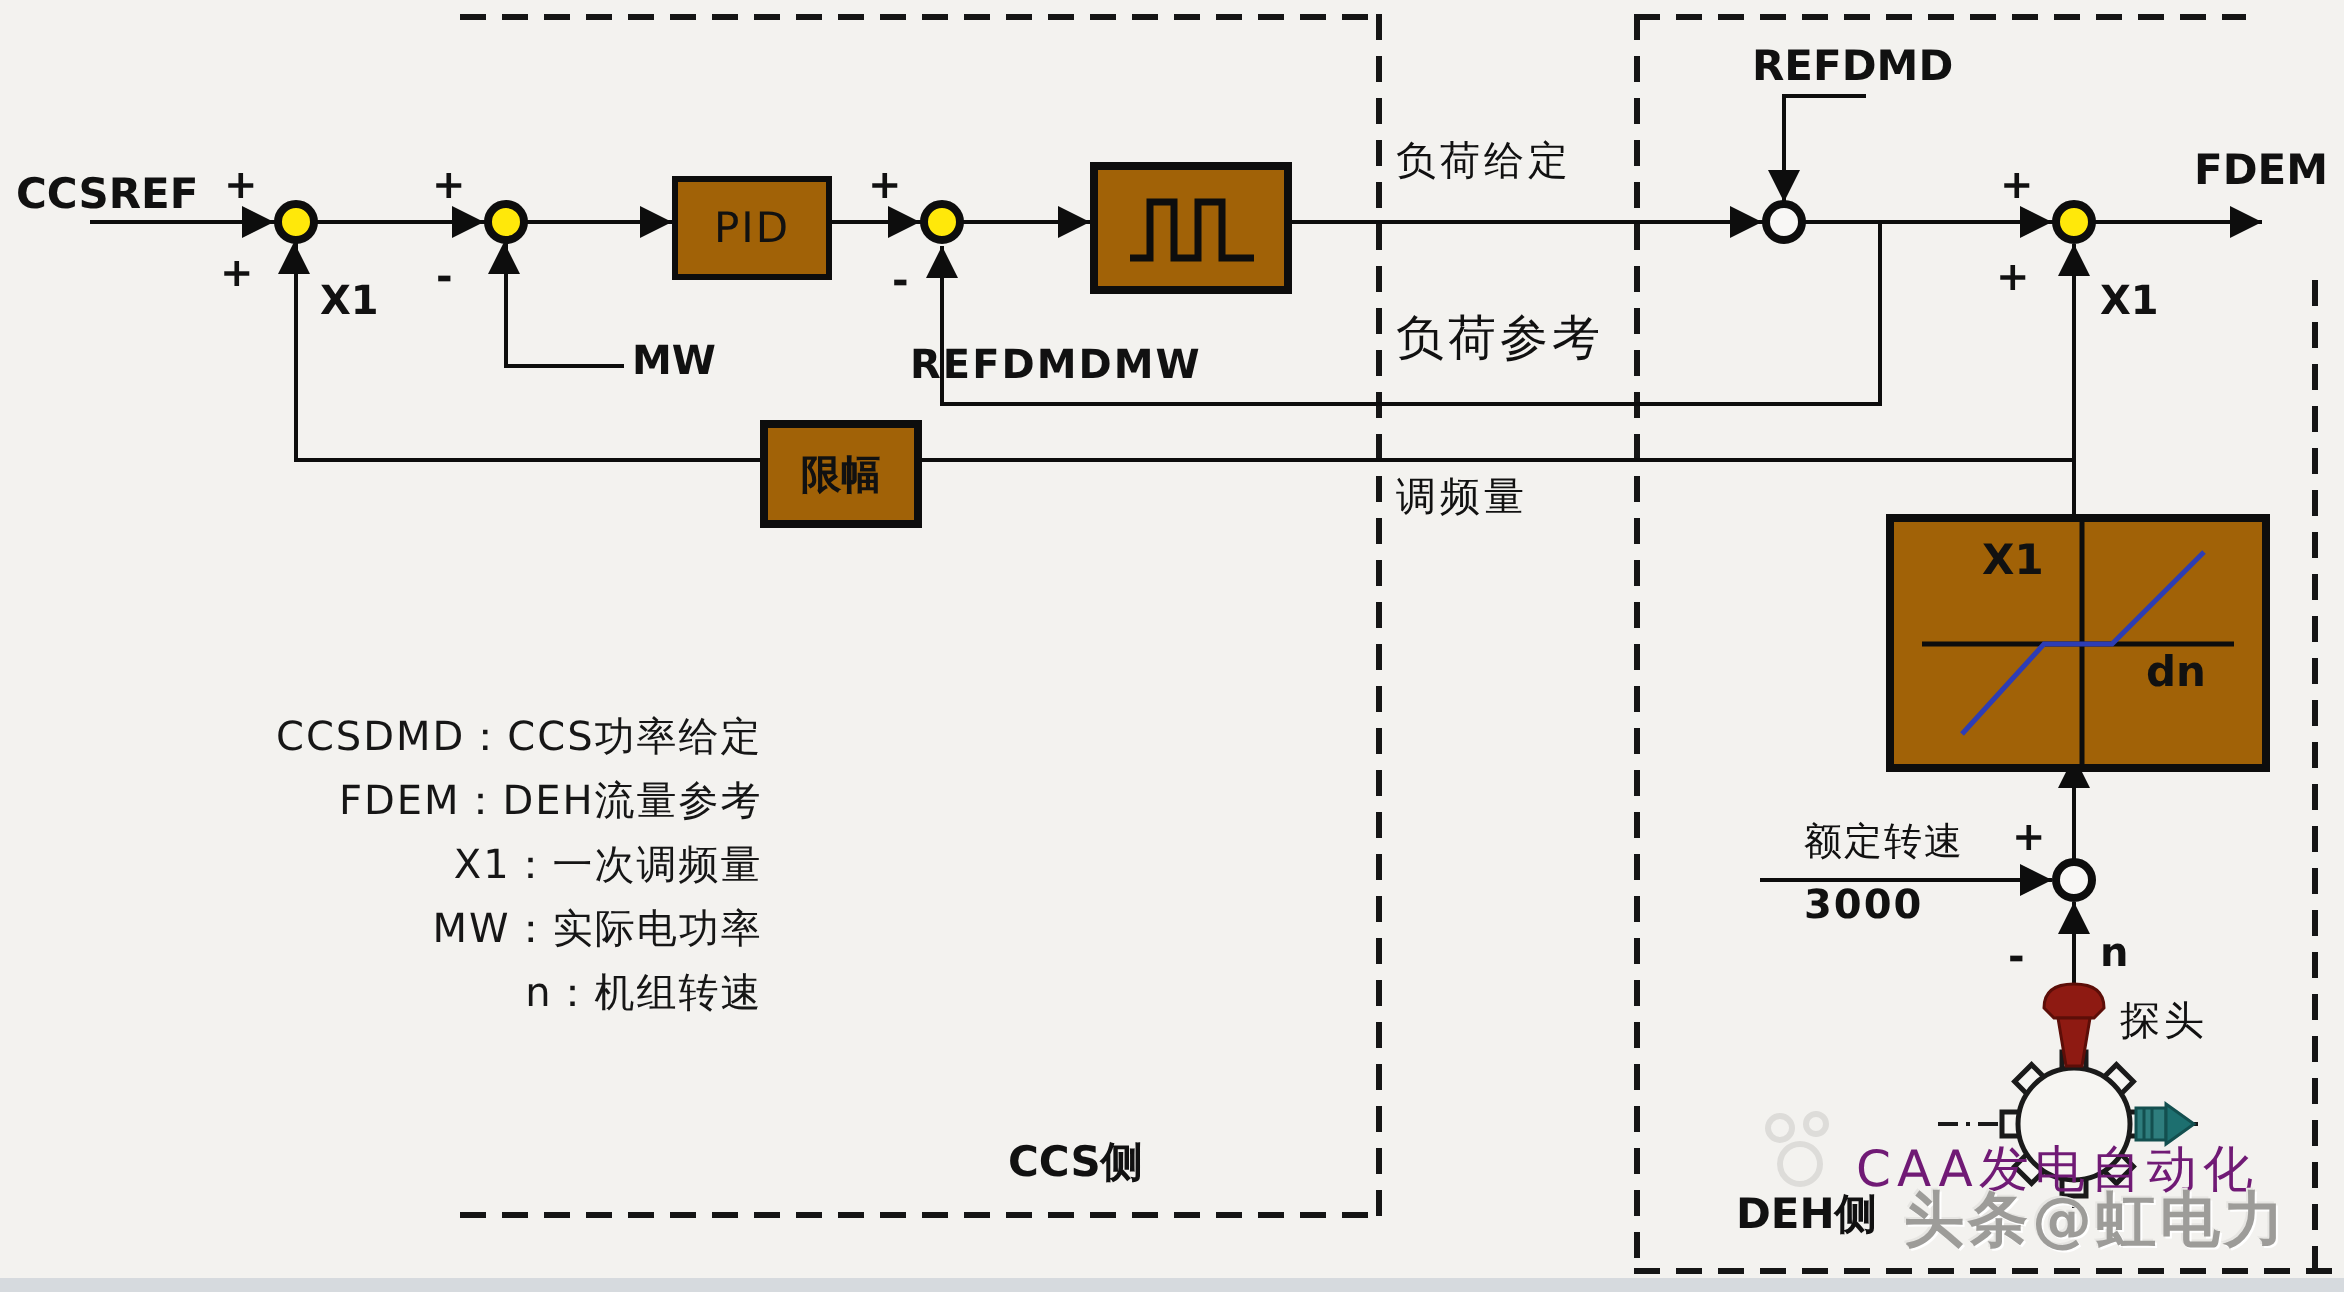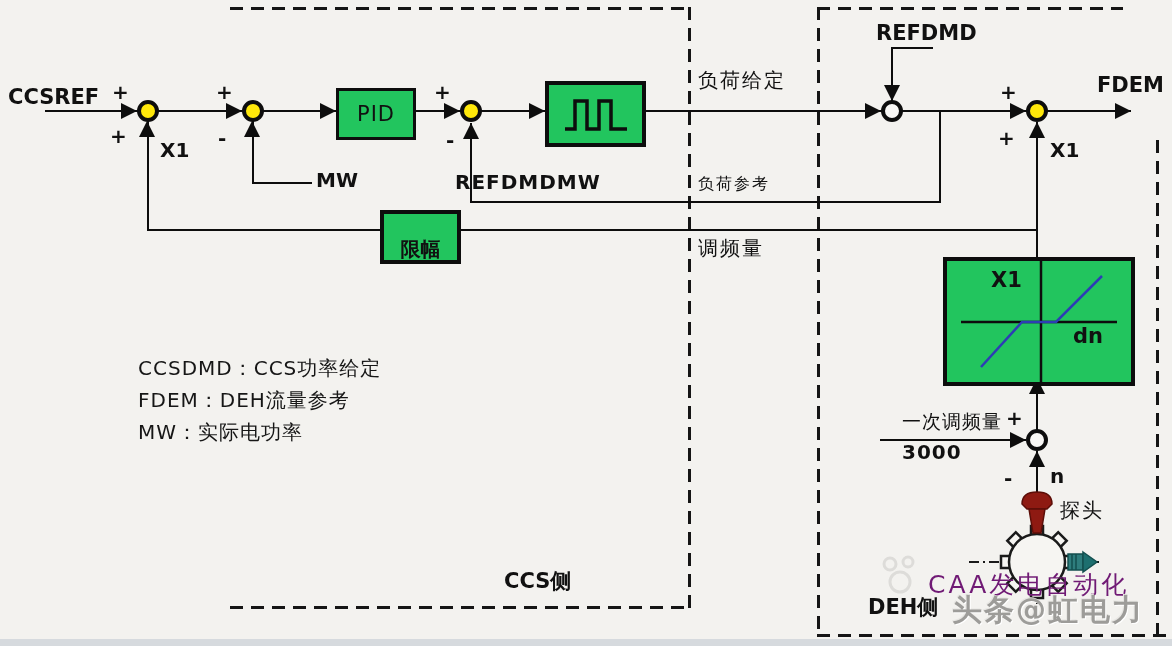--- a/index.html
+++ b/index.html
@@ -9,21 +9,21 @@
   }
   .hline{position:absolute;height:2px;background:#0d0d0d;z-index:1;}
   .vline{position:absolute;width:2px;background:#0d0d0d;z-index:1;}
   .ar{position:absolute;width:0;height:0;z-index:2;}
   .ar.r{border-top:8px solid transparent;border-bottom:8px solid transparent;border-left:16px solid #0d0d0d;}
   .ar.u{border-left:8px solid transparent;border-right:8px solid transparent;border-bottom:16px solid #0d0d0d;}
   .ar.d{border-left:8px solid transparent;border-right:8px solid transparent;border-top:16px solid #0d0d0d;}
   .junction{position:absolute;width:14px;height:14px;border:4px solid #0d0d0d;border-radius:50%;z-index:4;}
   .junction.sum{background:#ffe80a;}
   .junction.open{background:#f8f7f5;}
-  .block{position:absolute;background:#22c55e;border:3px solid #0d0d0d;display:flex;align-items:center;justify-content:center;z-index:3;}
+  .block{position:absolute;background:#a16207;border:3px solid #0d0d0d;display:flex;align-items:center;justify-content:center;z-index:3;}
   .lbl{position:absolute;z-index:5;white-space:nowrap;line-height:1.05;}
   .b{font-weight:bold;}
   .sign{position:absolute;z-index:5;font-weight:bold;font-size:20px;line-height:1;}
   .dash-h{position:absolute;height:3px;z-index:1;background:repeating-linear-gradient(90deg,#151515 0 13px,transparent 13px 21px);}
   .dash-v{position:absolute;width:3px;z-index:1;background:repeating-linear-gradient(180deg,#151515 0 13px,transparent 13px 21px);}
   .legend-line{display:block;font-size:20px;letter-spacing:1px;color:#161616;margin-bottom:11px;}
   .wm1{position:absolute;z-index:6;color:#701a75;font-size:25px;letter-spacing:3px;}
   .wm2{position:absolute;z-index:6;color:#9d9c99;font-size:30px;font-weight:bold;letter-spacing:2px;text-shadow:1px 1px 0 #fff,-1px -1px 0 #e7e6e3;}
   .bottom-strip{position:absolute;left:0;top:639px;width:1172px;height:7px;background:#d6dade;z-index:0;}
 </style>
@@ -75,21 +75,21 @@
   <div class="block" style="left:336px;top:88px;width:74px;height:46px;">
     <span class="lbl" style="position:static;font-size:21px;letter-spacing:1px;">PID</span>
   </div>
 
   <div class="block" style="left:545px;top:81px;width:93px;height:58px;border-width:4px;">
     <svg width="70" height="42" viewBox="0 0 70 42">
       <path d="M4,36 H14 V8 H26 V36 H38 V8 H50 V36 H66" fill="none" stroke="#0d0d0d" stroke-width="3.5"></path>
     </svg>
   </div>
 
-  <div class="block" style="left:380px;top:210px;width:73px;height:46px;border-width:4px;align-items:flex-end;">
+  <div class="block" style="left:380px;top:210px;width:73px;height:46px;border-width:4px;">
     <span class="lbl b" style="position:static;font-size:20px;">限幅</span>
   </div>
 
   <div class="block" style="left:943px;top:257px;width:184px;height:121px;border-width:4px;">
     <svg width="184" height="121" viewBox="0 0 184 121" style="position:absolute;left:0;top:0;">
       <line x1="94" y1="0" x2="94" y2="121" stroke="#0d0d0d" stroke-width="2.5"></line>
       <line x1="14" y1="61" x2="170" y2="61" stroke="#0d0d0d" stroke-width="2.5"></line>
       <polyline points="34,106 75,61 109,61 155,15" fill="none" stroke="#2d3db5" stroke-width="2.5"></polyline>
     </svg>
     <span class="lbl b" style="left:44px;top:8px;font-size:21px;">X1</span>
@@ -115,33 +115,35 @@
   <div class="sign" style="left:1004px;top:468px;">-</div>
 
   <div class="lbl b" style="left:8px;top:86px;font-size:21px;">CCSREF</div>
   <div class="lbl b" style="left:160px;top:140px;font-size:20px;">X1</div>
   <div class="lbl b" style="left:316px;top:170px;font-size:20px;">MW</div>
   <div class="lbl b" style="left:455px;top:172px;font-size:20px;letter-spacing:1px;">REFDMDMW</div>
   <div class="lbl b" style="left:876px;top:22px;font-size:21px;">REFDMD</div>
   <div class="lbl b" style="left:1097px;top:74px;font-size:21px;">FDEM</div>
   <div class="lbl b" style="left:1050px;top:140px;font-size:20px;">X1</div>
   <div class="lbl" style="left:698px;top:70px;font-size:20px;letter-spacing:2px;">负荷给定</div>
-  <div class="lbl" style="left:698px;top:176px;font-size:16px;letter-spacing:2px;">负荷参考</div>
+  <div class="lbl" style="left:698px;top:157px;font-size:24px;letter-spacing:2px;">负荷参考</div>
   <div class="lbl" style="left:698px;top:238px;font-size:20px;letter-spacing:2px;">调频量</div>
-  <div class="lbl" style="left:902px;top:412px;font-size:19px;letter-spacing:1px;">一次调频量</div>
+  <div class="lbl" style="left:902px;top:412px;font-size:19px;letter-spacing:1px;">额定转速</div>
   <div class="lbl b" style="left:902px;top:442px;font-size:20px;letter-spacing:1px;">3000</div>
   <div class="lbl b" style="left:1050px;top:466px;font-size:20px;">n</div>
   <div class="lbl" style="left:1060px;top:500px;font-size:20px;letter-spacing:2px;">探头</div>
   <div class="lbl b" style="left:504px;top:570px;font-size:21px;text-align:center;">CCS侧</div>
   <div class="lbl b" style="left:868px;top:596px;font-size:21px;z-index:7;">DEH侧</div>
 
-  <div class="lbl" style="left:138px;top:358px;">
+  <div class="lbl" style="left:138px;top:358px;text-align:right;">
     <span class="legend-line">CCSDMD：CCS功率给定</span>
     <span class="legend-line">FDEM：DEH流量参考</span>
+    <span class="legend-line">X1：一次调频量</span>
     <span class="legend-line">MW：实际电功率</span>
+    <span class="legend-line">n：机组转速</span>
   </div>
 
   <svg width="140" height="132" viewBox="0 0 140 132" style="position:absolute;left:965px;top:488px;z-index:2;">
 
     <line x1="4" y1="74" x2="136" y2="74" stroke="#1a1a1a" stroke-width="2" stroke-dasharray="10 4 2 4"></line>
     <line x1="72" y1="40" x2="72" y2="128" stroke="#1a1a1a" stroke-width="2" stroke-dasharray="10 4 2 4"></line>
 
     <g fill="#f6f5f2" stroke="#1a1a1a" stroke-width="2.5">
       <g transform="rotate(0 72 74)">
           <rect x="66" y="38" width="12" height="10"></rect>

